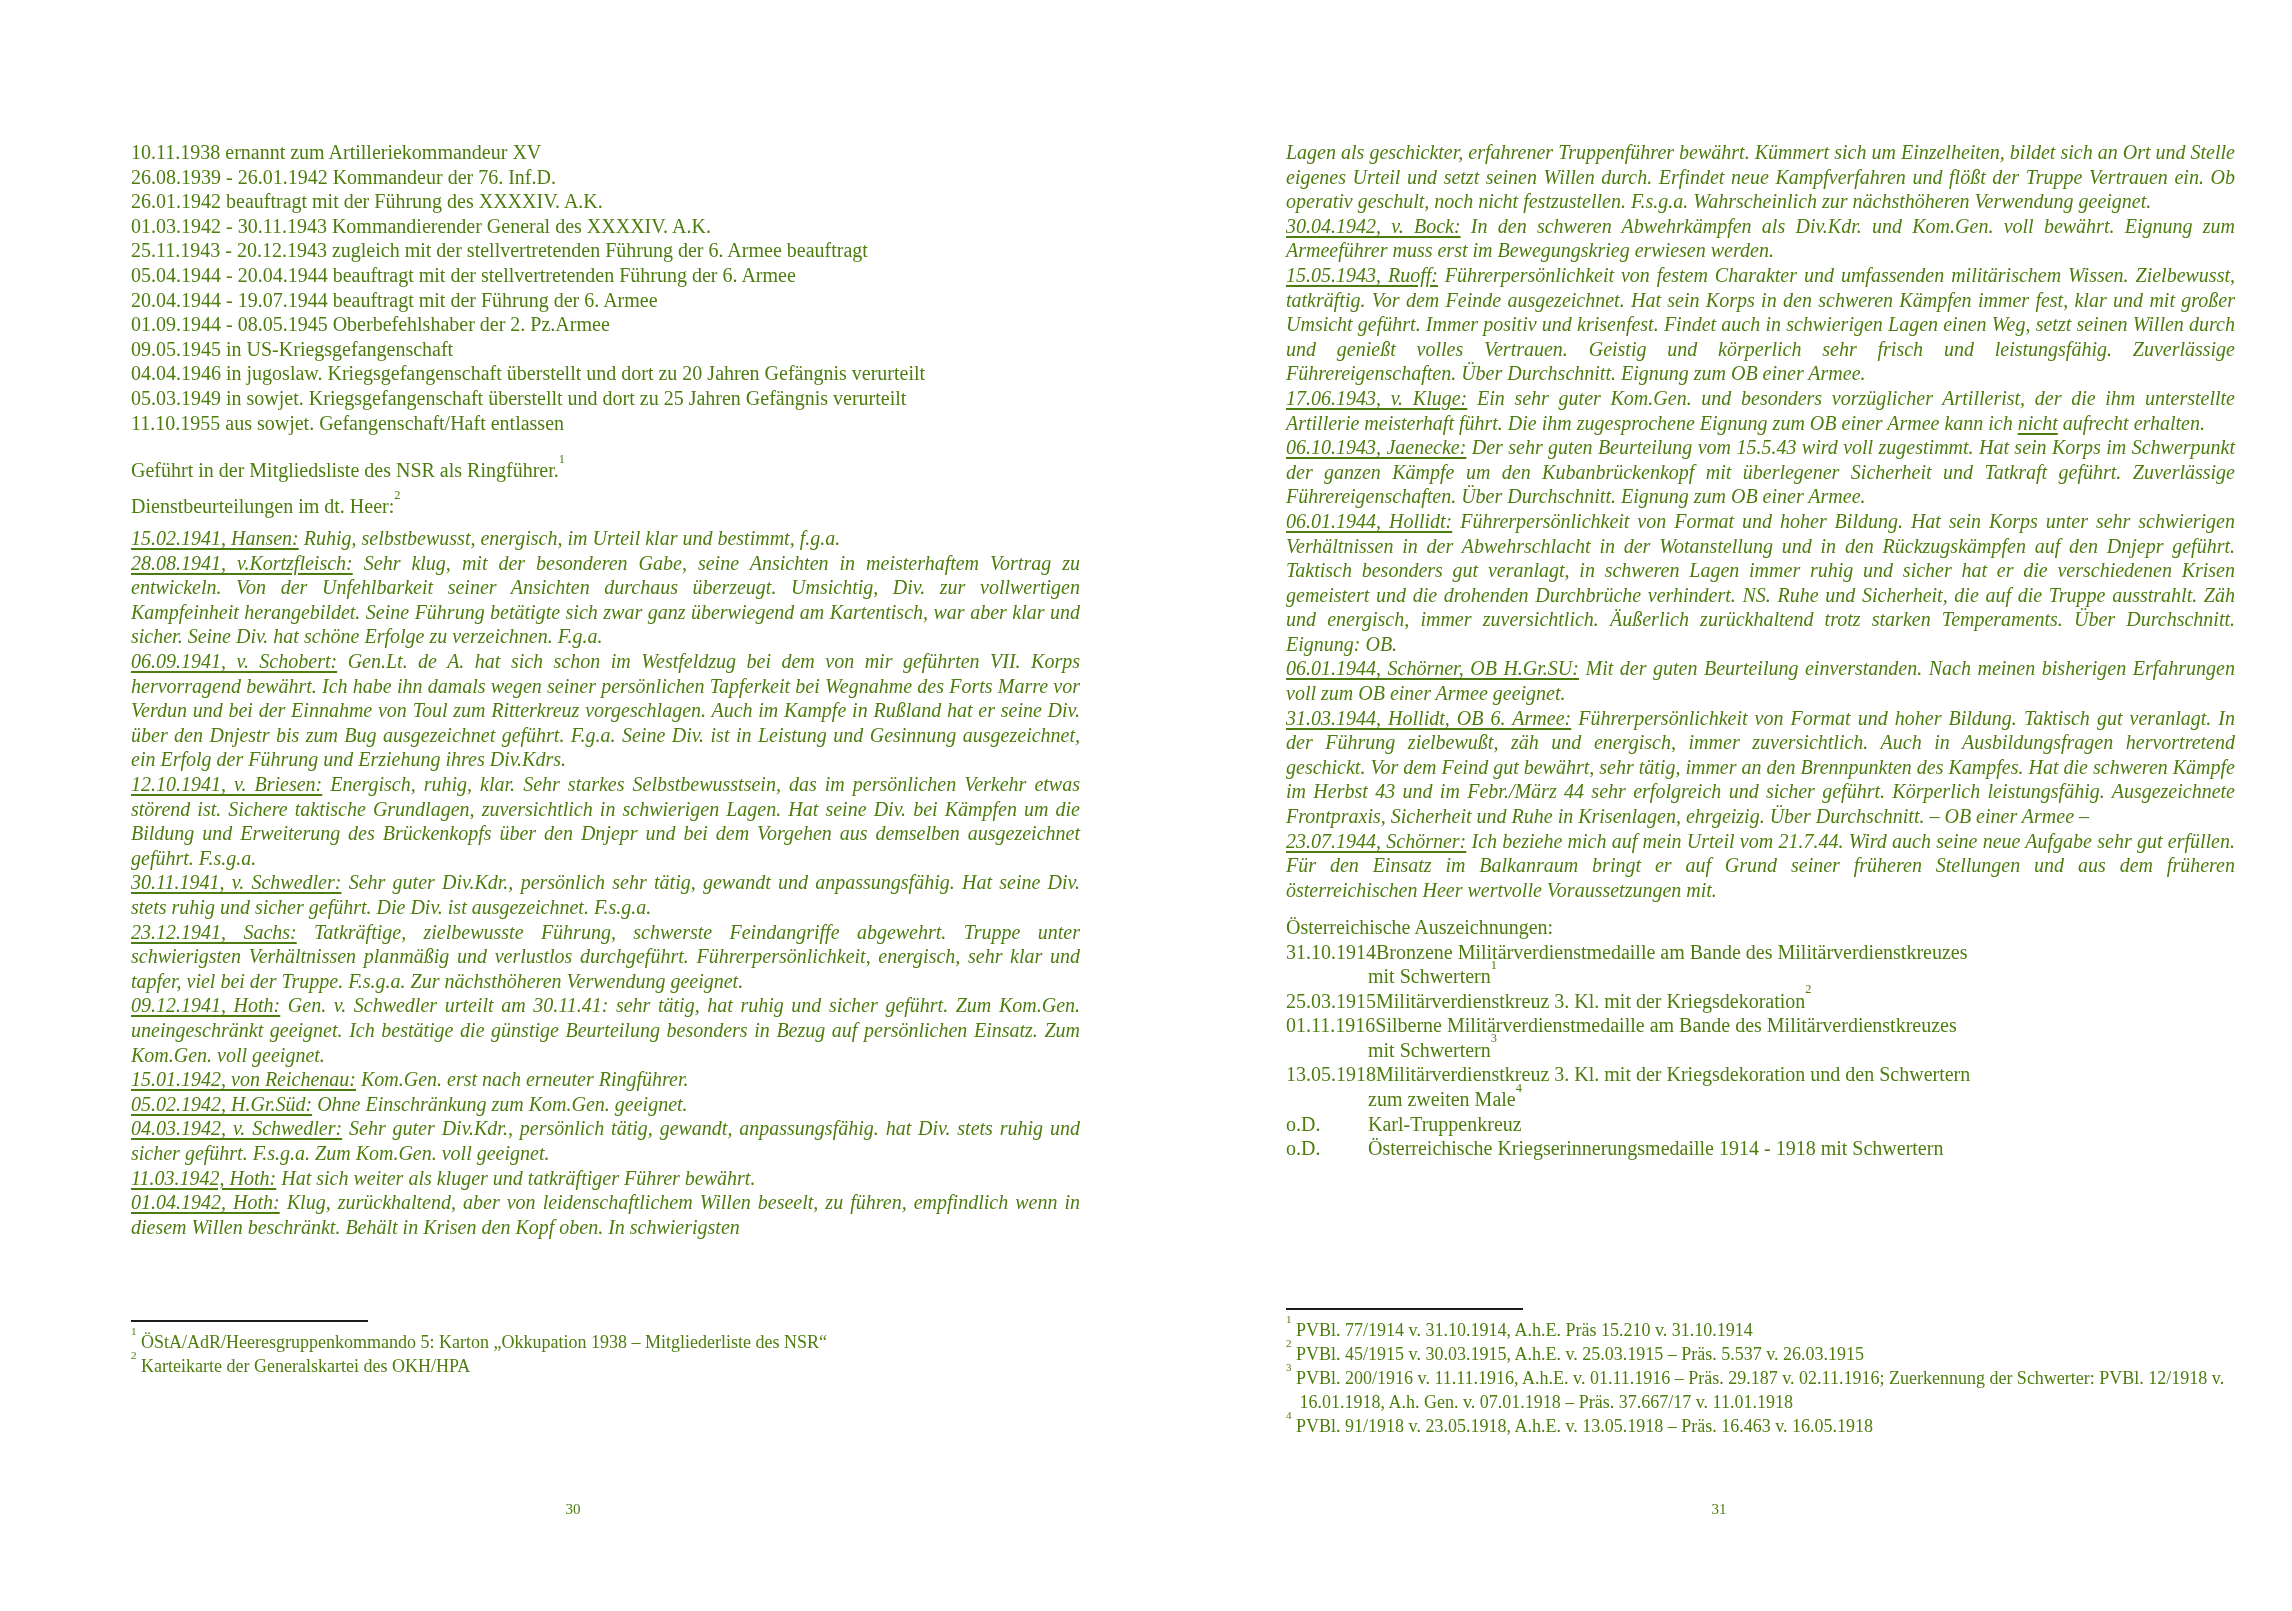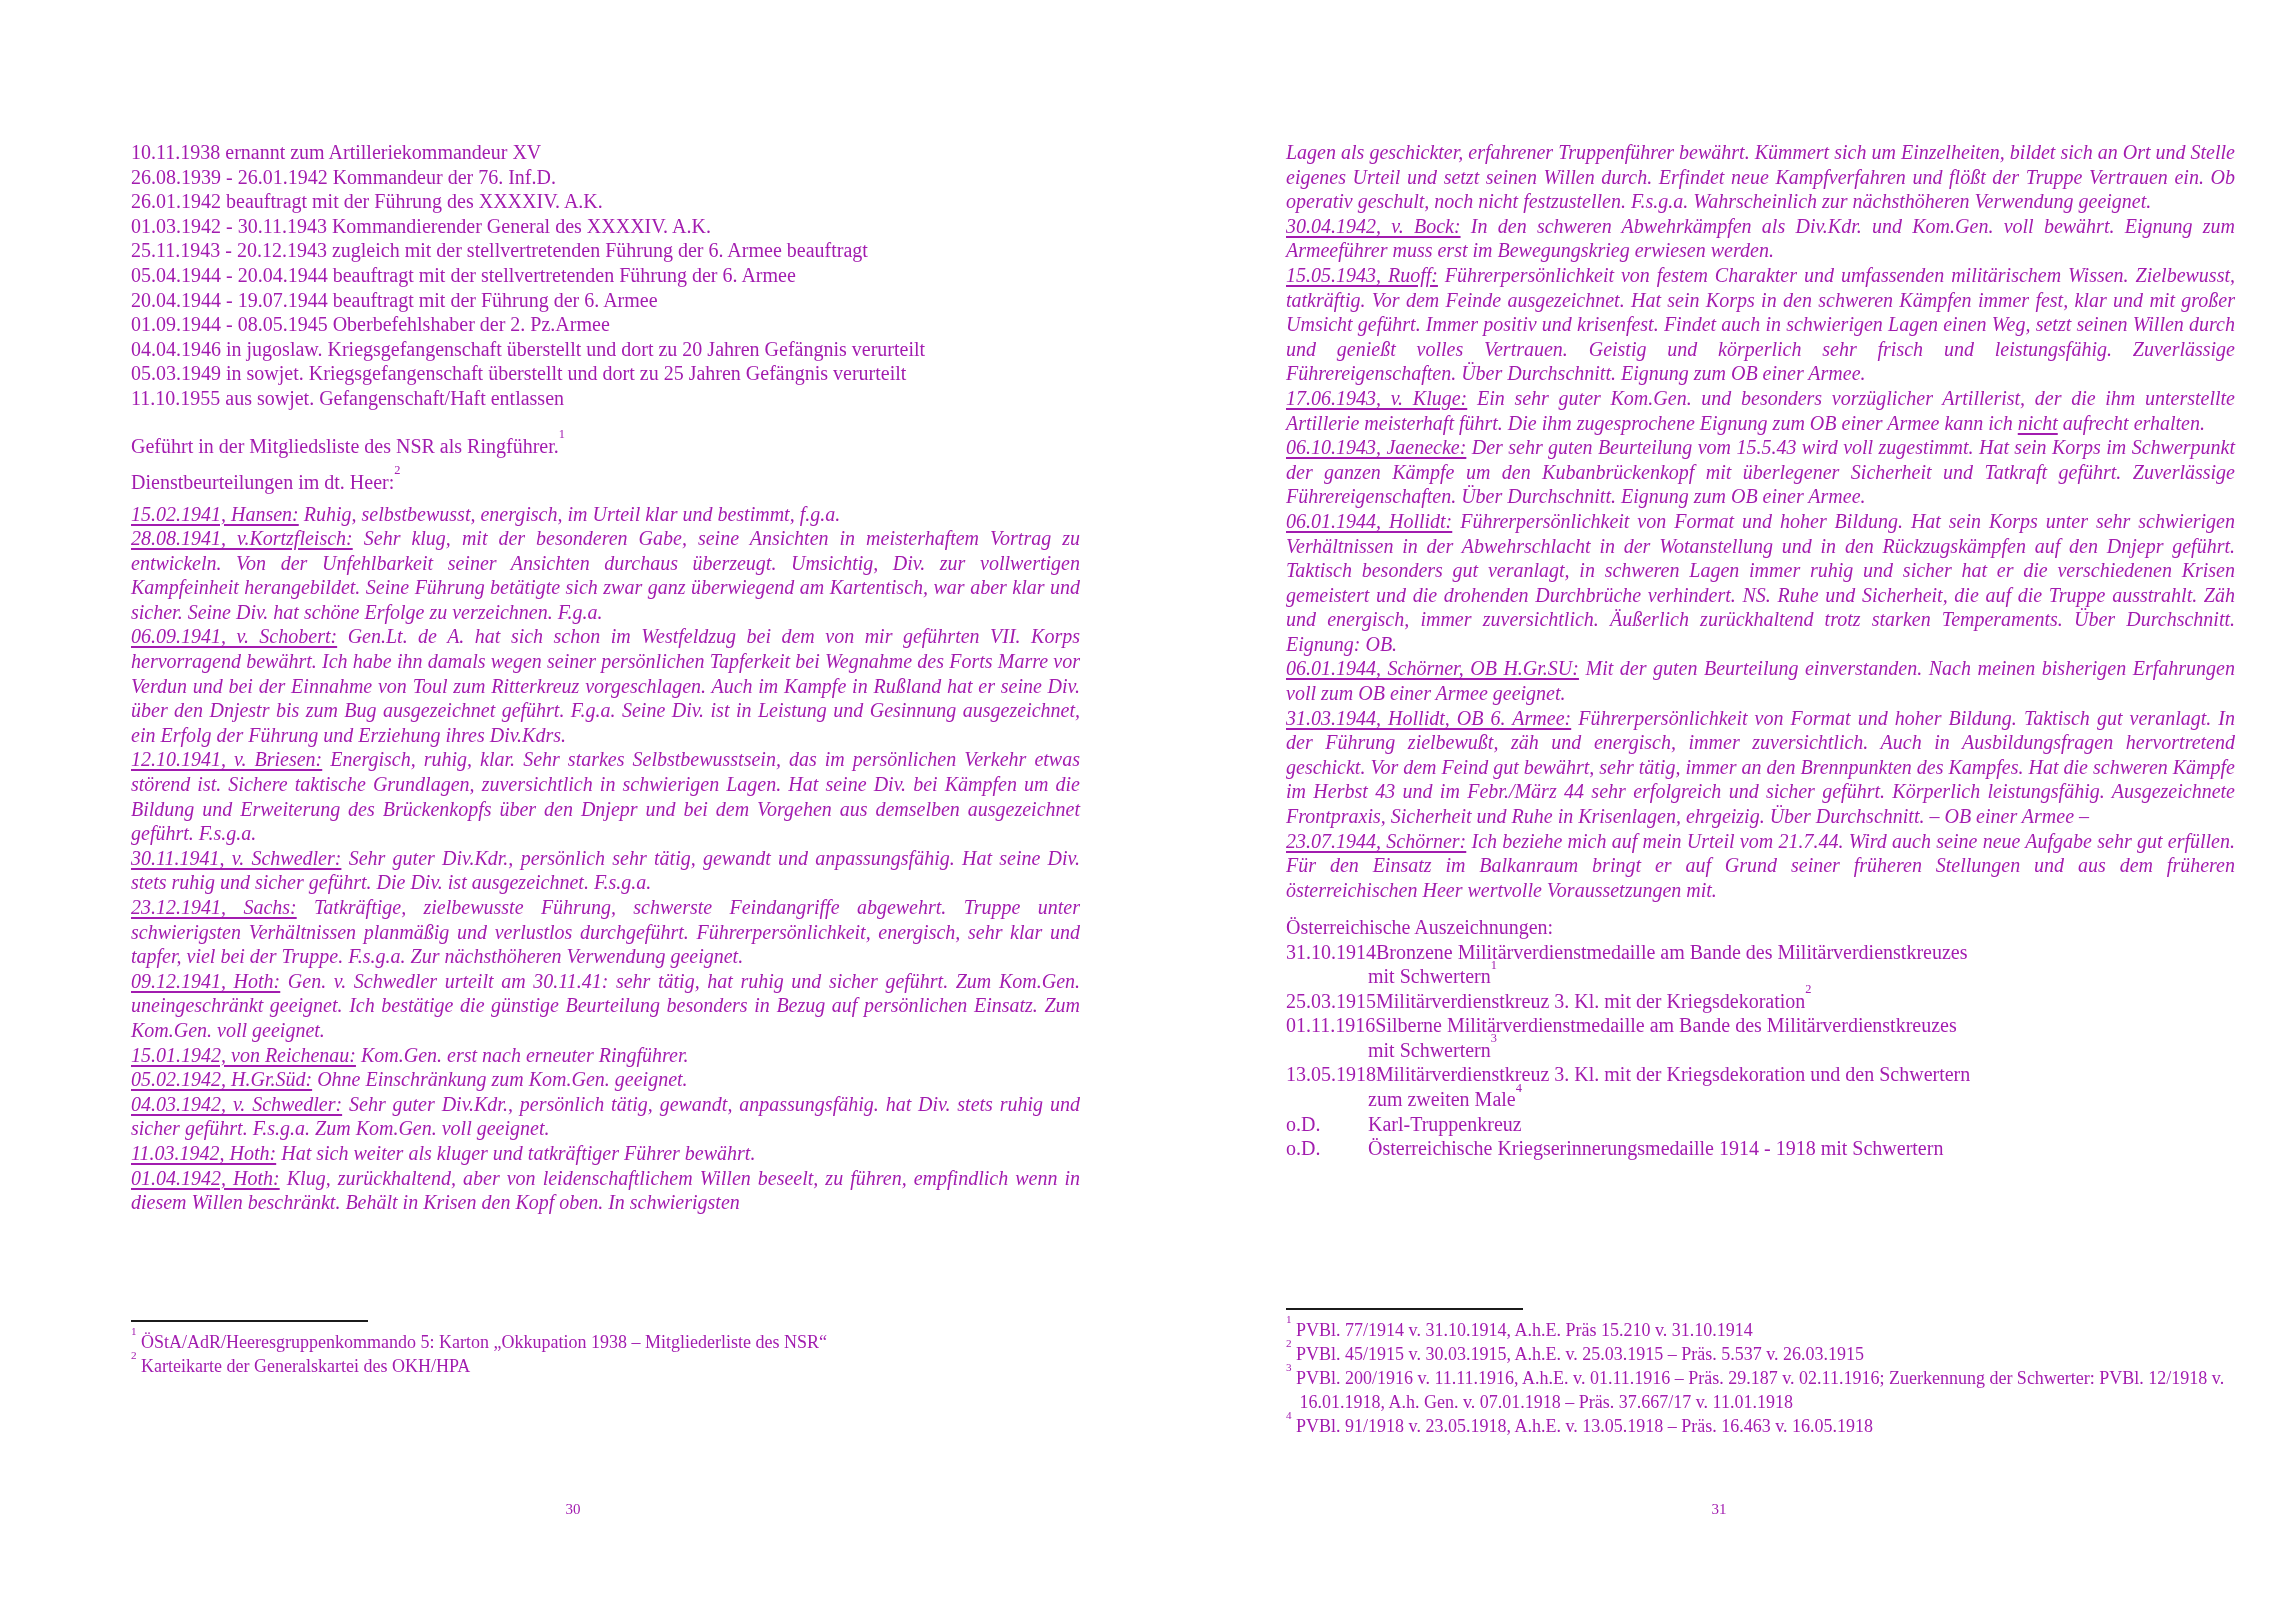--- a/index.html
+++ b/index.html
@@ -1,17 +1,17 @@
 <!DOCTYPE html>
 <html style="font-size:14.3px"><head>
 <meta charset="utf-8">
 <style>
   html,body{margin:0;padding:0;background:#ffffff;}
   .spread{position:relative;width:2293px;height:1611px;background:#ffffff;
-          font-family:"Liberation Serif","DejaVu Serif",serif;color:#a21caf;overflow:hidden;}
+          font-family:"Liberation Serif","DejaVu Serif",serif;color:#4d7c0f;overflow:hidden;}
   .page{position:absolute;top:0;width:1146px;height:1611px;background:#ffffff;}
   .page-left{left:0;}
   .page-right{left:1146px;}
   .content{position:absolute;top:140px;left:131px;width:949px;
            font-size:20px;line-height:24.6px;text-align:left;}
   .page-right .content{left:140px;}
   .career p{margin:0;white-space:nowrap;}
   .note{margin:23px 0 0 0;}
   .heading{margin:11.6px 0 0 0;}
   .evals{margin-top:7.2px;}
@@ -53,20 +53,21 @@
           <p class="line">25.11.1943 - 20.12.1943 zugleich mit der stellvertretenden Führung der 6. Armee beauftragt</p>
 
 
           <p class="line">05.04.1944 - 20.04.1944 beauftragt mit der stellvertretenden Führung der 6. Armee</p>
 
           <p class="line">20.04.1944 - 19.07.1944 beauftragt mit der Führung der 6. Armee</p>
 
 
           <p class="line">01.09.1944 - 08.05.1945 Oberbefehlshaber der 2. Pz.Armee</p>
 
+          <p class="line">09.05.1945 in US-Kriegsgefangenschaft</p>
 
           <p class="line">04.04.1946 in jugoslaw. Kriegsgefangenschaft überstellt und dort zu 20 Jahren Gefängnis verurteilt</p>
 
           <p class="line">05.03.1949 in sowjet. Kriegsgefangenschaft überstellt und dort zu 25 Jahren Gefängnis verurteilt</p>
 
           <p class="line">11.10.1955 aus sowjet. Gefangenschaft/Haft entlassen</p>
         </div>
 
       <p class="note"><span>Geführt in der Mitgliedsliste des NSR als Ringführer.</span><sup>1</sup></p>
 

